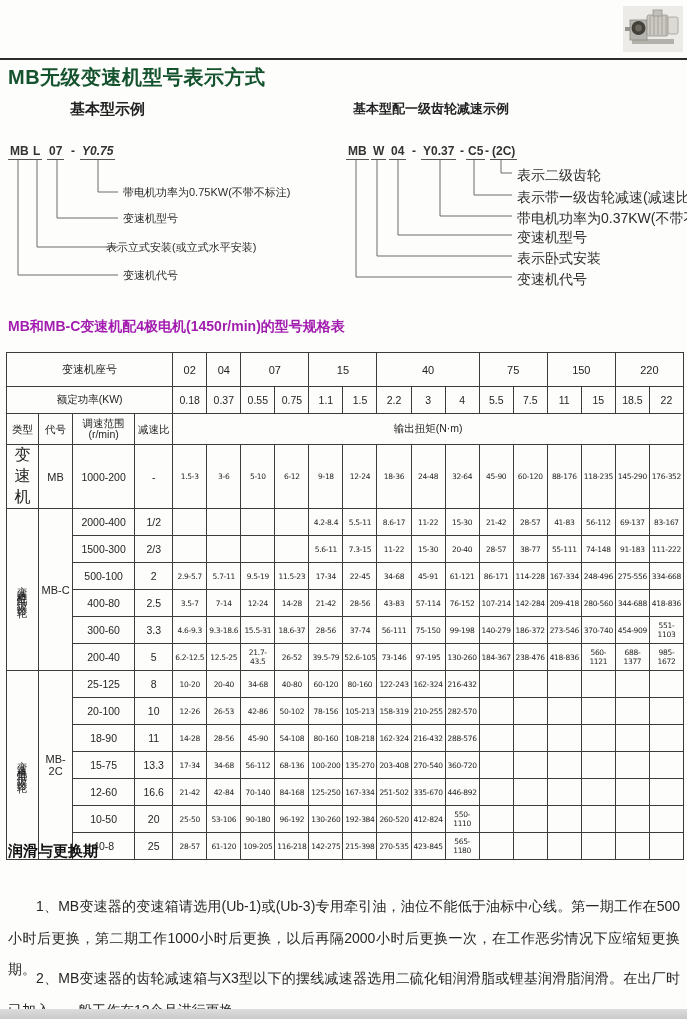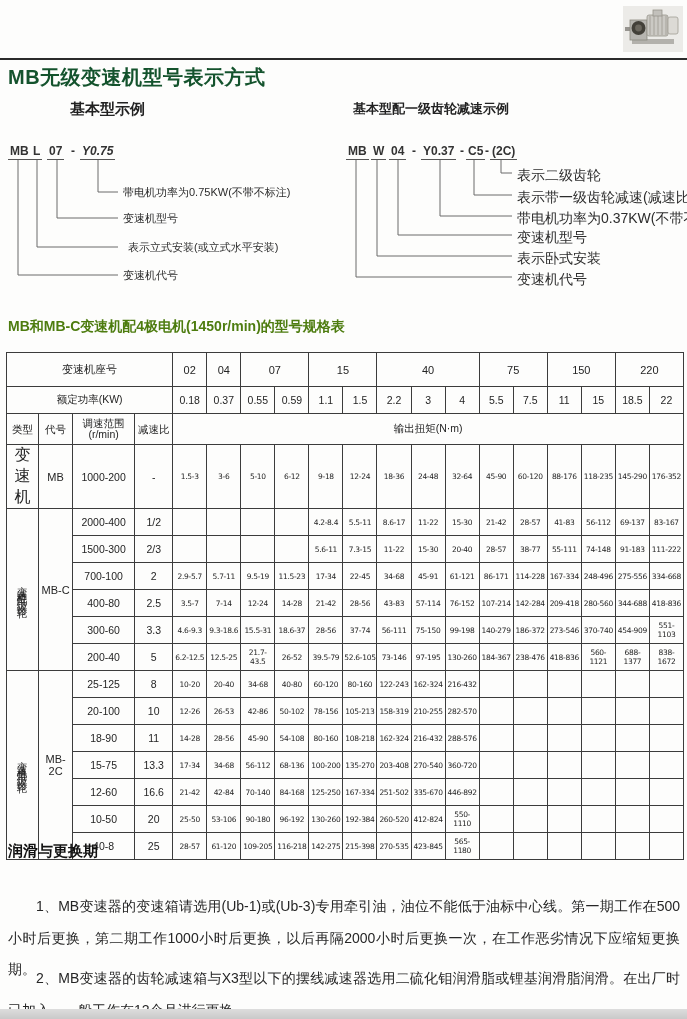--- a/index.html
+++ b/index.html
@@ -15,21 +15,21 @@
 
   
   .tok{position:absolute;top:0;font-size:12px;font-weight:bold;color:#333;}
   .tok.u{border-bottom:1.5px solid #555;padding:0 2px 1px 2px;}
   .diag-label{position:absolute;font-size:11px;color:#2c2c2c;white-space:nowrap;}
   .diag-label.sm{font-size:14px;}
   svg.lines{position:absolute;left:0;top:0;}
   .lines path{stroke:#6a6a6a;stroke-width:1;fill:none;}
 
   
-  #table-title{left:8px;top:318px;font-size:14px;font-weight:bold;color:#4d7c0f;}
+  #table-title{left:8px;top:318px;font-size:14px;font-weight:bold;color:#a21caf;}
   #spec-table-wrap{left:6px;top:352px;width:678px;}
   table{border-collapse:collapse;table-layout:fixed;width:678px;}
   td,th{border:1px solid #3c3c3c;text-align:center;vertical-align:middle;
         padding:0;overflow:hidden;font-weight:normal;color:#242424;}
   tr.r1 th{height:33px;font-size:11px;}
   tr.r2 th{height:26px;font-size:10.5px;}
   tr.r3 th{height:30px;font-size:10.5px;}
   tr.mbrow td{height:31px;}
   tr.grow td{height:26px;}
   th.pre{white-space:pre-line;line-height:11px;}
@@ -82,21 +82,21 @@
   </svg>
   <div style="position:absolute;left:0;top:14px;height:18px;">
     <span class="tok u" style="left:8px;">MB</span>
     <span class="tok u" style="left:31px;">L</span>
     <span class="tok u" style="left:47px;">07</span>
     <span class="tok" style="left:71px;">-</span>
     <span class="tok u" style="left:80px;font-style:italic;">Y0.75</span>
   </div>
   <div class="diag-label" style="left:123px;top:55px;">带电机功率为0.75KW(不带不标注)</div>
   <div class="diag-label" style="left:123px;top:81px;">变速机型号</div>
-  <div class="diag-label" style="left:128px;top:110px;">表示立式安装(或立式水平安装)</div>
+  <div class="diag-label" style="left:106px;top:110px;">表示立式安装(或立式水平安装)</div>
   <div class="diag-label" style="left:123px;top:138px;">变速机代号</div>
 </div>
 
 <div class="abs" style="left:340px;top:130px;width:347px;height:165px;">
   <svg class="lines" width="347" height="165">
     <path d="M161,30 V43 H172"></path>
     <path d="M134,30 V65 H172"></path>
     <path d="M100,30 V86 H172"></path>
     <path d="M58,30 V105 H172"></path>
     <path d="M37,30 V126 H172"></path>
@@ -155,21 +155,21 @@
           <th colspan="3">40</th>
           <th colspan="2">75</th>
           <th colspan="2">150</th>
           <th colspan="2">220</th>
         </tr>
         <tr class="r2">
           <th colspan="4">额定功率(KW)</th>
           <th>0.18</th>
           <th>0.37</th>
           <th>0.55</th>
-          <th>0.59</th>
+          <th>0.75</th>
           <th>1.1</th>
           <th>1.5</th>
           <th>2.2</th>
           <th>3</th>
           <th>4</th>
           <th>5.5</th>
           <th>7.5</th>
           <th>11</th>
           <th>15</th>
           <th>18.5</th>
@@ -238,21 +238,21 @@
           <td class="val">15-30</td>
           <td class="val">20-40</td>
           <td class="val">28-57</td>
           <td class="val">38-77</td>
           <td class="val">55-111</td>
           <td class="val">74-148</td>
           <td class="val">91-183</td>
           <td class="val">111-222</td>
         </tr>
         <tr class="grow">
-          <td class="range">700-100</td>
+          <td class="range">500-100</td>
           <td class="ratio">2</td>
           <td class="val">2.9-5.7</td>
           <td class="val">5.7-11</td>
           <td class="val">9.5-19</td>
           <td class="val">11.5-23</td>
           <td class="val">17-34</td>
           <td class="val">22-45</td>
           <td class="val">34-68</td>
           <td class="val">45-91</td>
           <td class="val">61-121</td>
@@ -311,21 +311,21 @@
           <td class="val">39.5-79</td>
           <td class="val">52.6-105</td>
           <td class="val">73-146</td>
           <td class="val">97-195</td>
           <td class="val">130-260</td>
           <td class="val">184-367</td>
           <td class="val">238-476</td>
           <td class="val">418-836</td>
           <td class="val">560-1121</td>
           <td class="val">688-1377</td>
-          <td class="val">838-1672</td>
+          <td class="val">985-1672</td>
         </tr>
         <tr class="grow">
           <td rowspan="7" class="vert">变速机带二级齿轮</td>
           <td rowspan="7" class="code">MB-2C</td>
           <td class="range">25-125</td>
           <td class="ratio">8</td>
           <td class="val">10-20</td>
           <td class="val">20-40</td>
           <td class="val">34-68</td>
           <td class="val">40-80</td>

